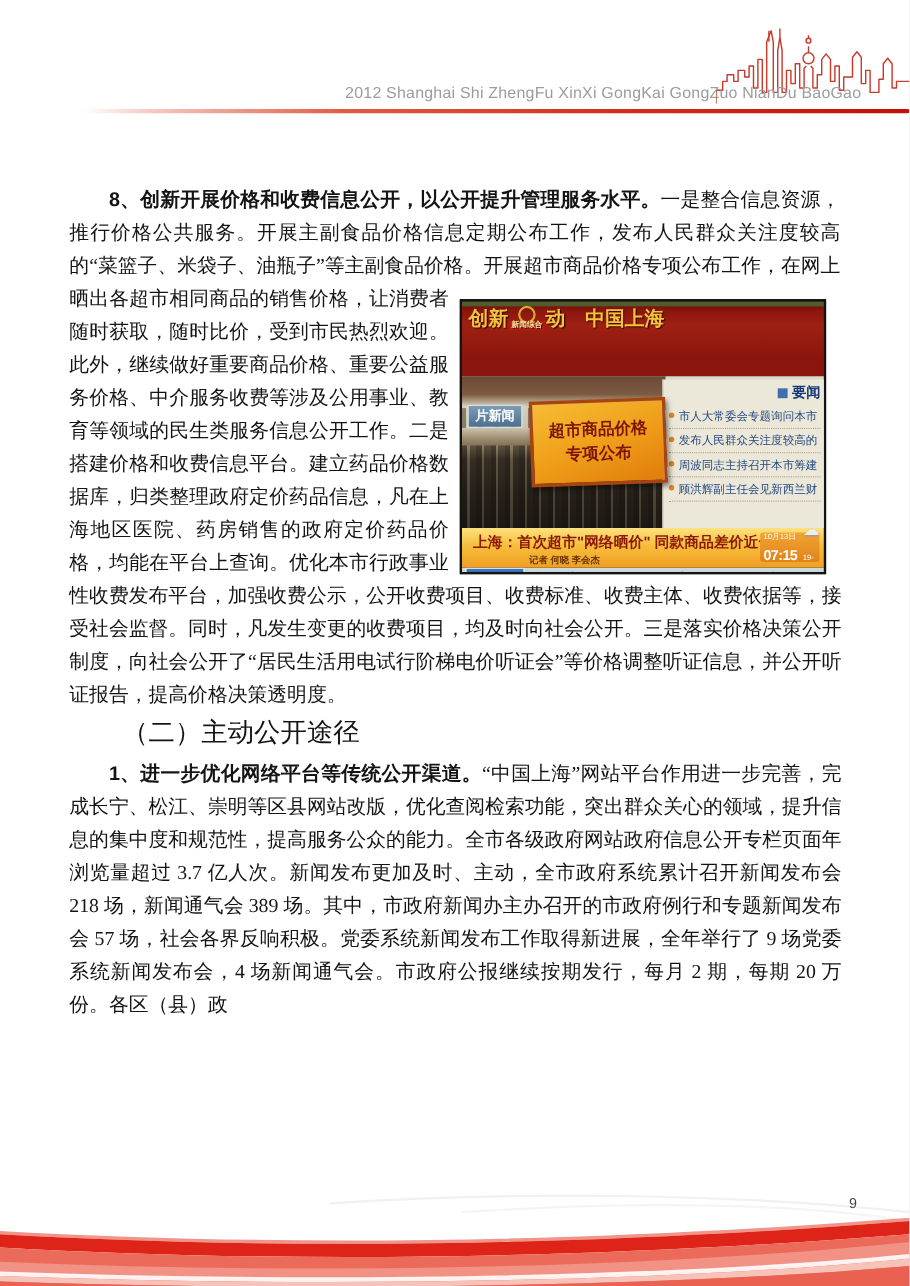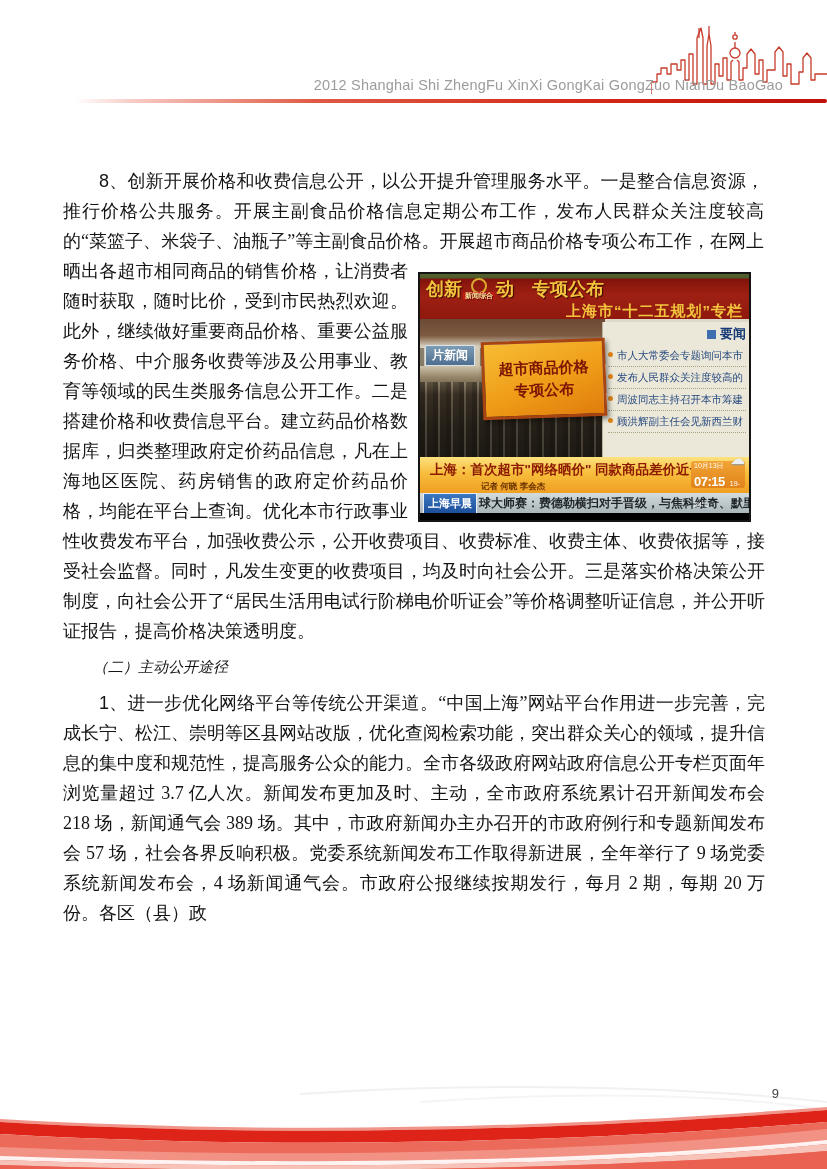--- a/index.html
+++ b/index.html
@@ -23,36 +23,36 @@
       rgba(233,108,90,.35) 16%, #e05a44 38%, #d42a1a 70%, #c01008 100%);
     border-radius:2px;
   }
 
   
   .body-text {
     position:absolute; left:63px; top:166px; width:702px;
     font-size:18px; line-height:30px; text-align:justify;
   }
   .body-text p { margin:0; text-indent:2em; }
-  .bold-run { font-family:"Liberation Sans", sans-serif; font-weight:400; }
-  .section-heading { margin:6px 0 !important; font-style:italic; font-size:15px; }
+  .bold-run { font-family:"Liberation Sans", sans-serif; font-weight:700; }
+  .section-heading { margin:6px 0 !important; font-size:24px; }
 
   
   .float-spacer { float:right; width:1px; height:106px; }
   .tv-figure {
     float:right; clear:right; display:block; position:relative;
     width:329px; height:246px; border:2px solid #141414;
     margin:0 14px 3px 10px; background:#000;
     font-family:"Liberation Sans", sans-serif; text-align:left;
     text-indent:0; line-height:normal; letter-spacing:0; overflow:hidden;
   }
   .tv-figure span, .tv-figure i { display:block; font-style:normal; }
 
   .tv-banner {
-    height:45px; padding:3px 6px 0; box-sizing:border-box; color:#f2c33c;
+    height:68px; padding:3px 6px 0; box-sizing:border-box; color:#f2c33c;
     background:linear-gradient(180deg,#55622e 0px,#4d5a2a 4px,#7e120c 5px,#a2251426 10px,#9e2013 22px,#8a150c 52px);
     background-color:#8a150c; position:relative;
   }
   .tv-banner-l1 { display:flex !important; align-items:center; gap:3px;
     font-size:18px; font-weight:bold; text-shadow:1px 1px 1px #3a0500; }
   .tv-logo { display:inline-flex !important; flex-direction:column; align-items:center; width:28px; }
   .logo-ring { width:12px; height:12px; border:2px solid #d9a92f; border-radius:50%; }
   .logo-label { font-size:7px; line-height:8px; background:rgba(190,30,20,.95);
     color:#ffe9a0; padding:0 2px; margin-top:-2px; white-space:nowrap; }
   .tv-banner-l2 { text-align:right; font-size:15px; font-weight:bold; letter-spacing:1px; margin-top:1px; }
@@ -142,23 +142,22 @@
 
       
       <span class="tv-figure">
         <span class="tv-banner">
           <span class="tv-banner-l1">
             <span>创新</span>
             <span class="tv-logo">
               <i class="logo-ring"></i>
               <i class="logo-label">新闻综合</i>
             </span>
-            <span>动　专项公布</span>
-          </span>
-          <span class="tv-banner-l2">上海市“十二五规划”专栏</span>
+            <span>动　中国上海</span>
+          </span>
         </span>
 
         <span class="tv-main">
           <span class="tv-photo"></span>
           <span class="photo-tag">片新闻</span>
           <span class="promo-box">
             <span>超市商品价格</span>
             <span>专项公布</span>
           </span>
           <span class="news-panel">

